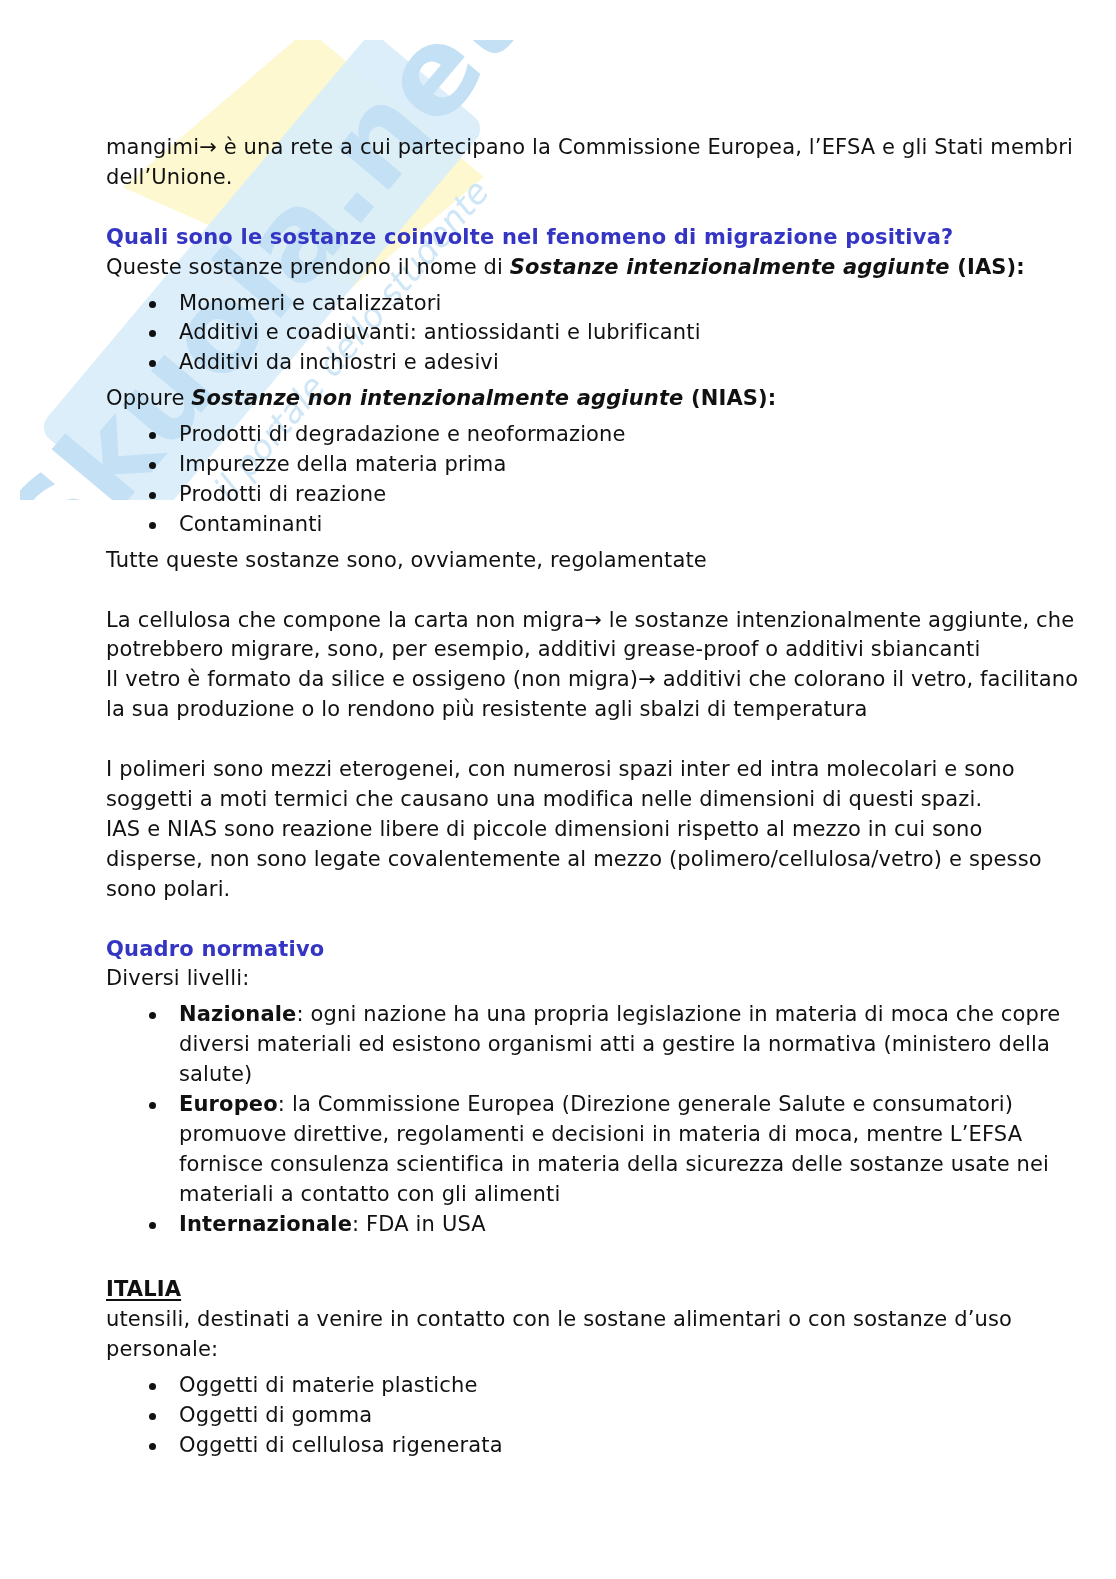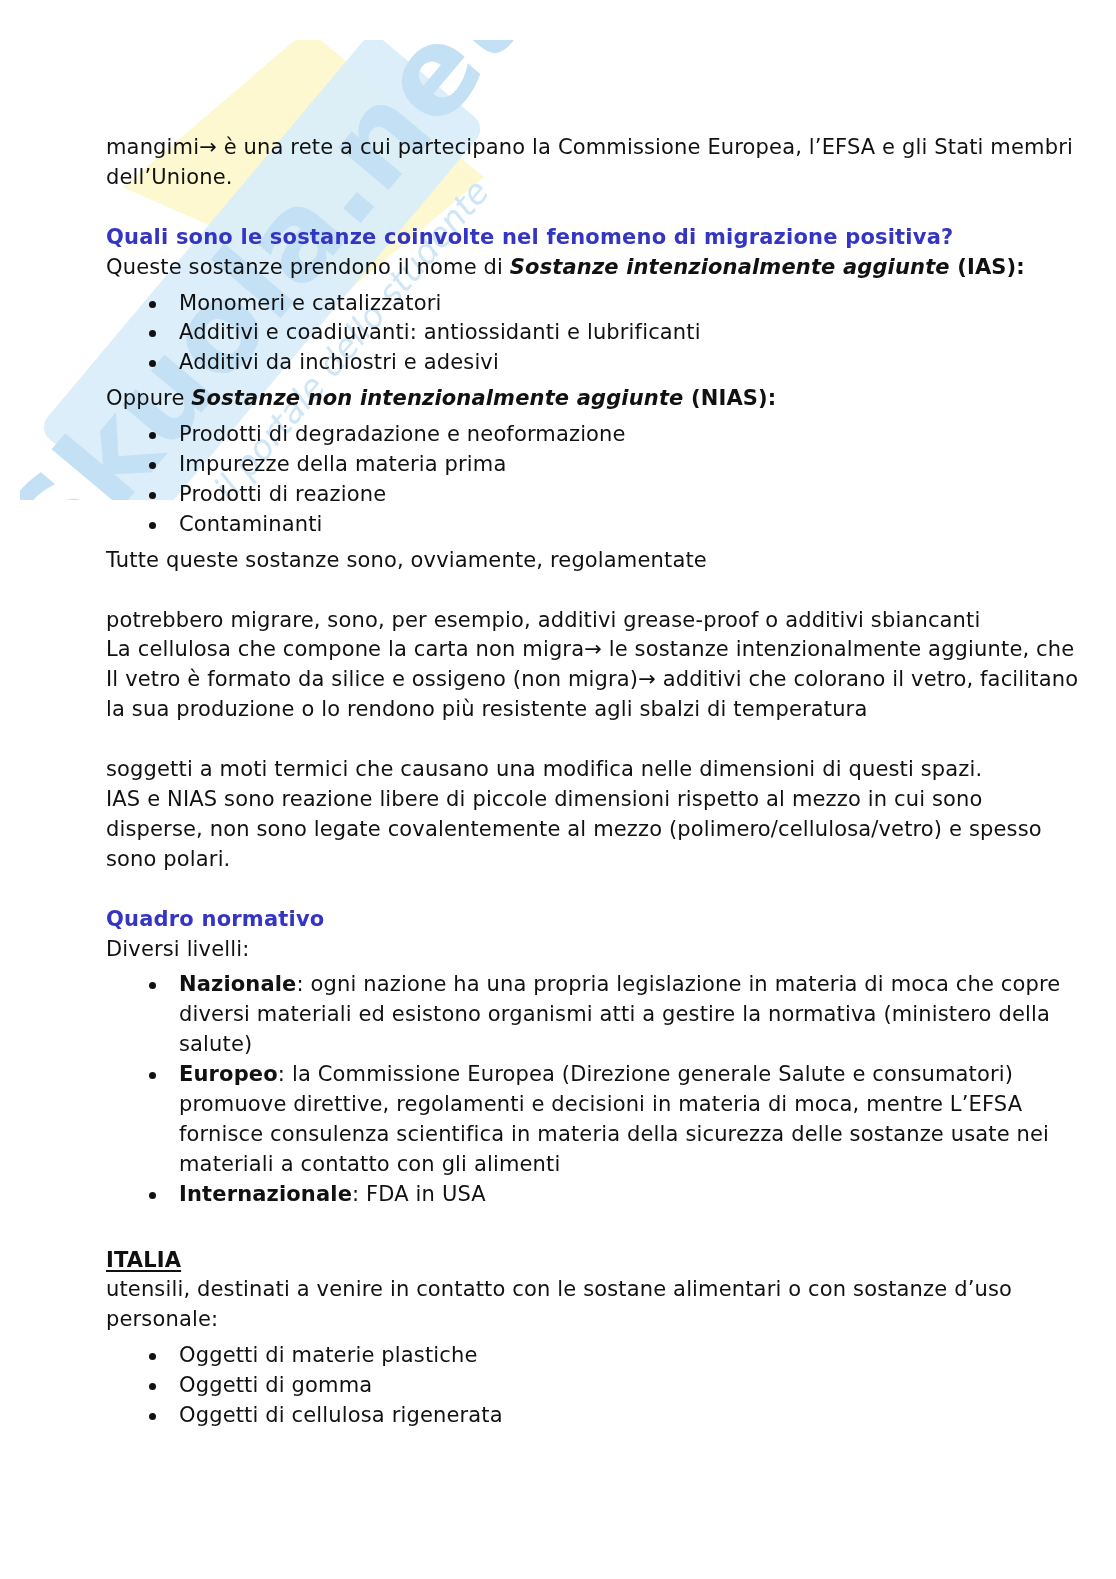--- a/index.html
+++ b/index.html
@@ -101,26 +101,27 @@
   </div>
   <ul class="bullets">
     <li class="line"><span class="dot"></span><span>Prodotti di degradazione e neoformazione</span></li>
     <li class="line"><span class="dot"></span><span>Impurezze della materia prima</span></li>
     <li class="line"><span class="dot"></span><span>Prodotti di reazione</span></li>
     <li class="line"><span class="dot"></span><span>Contaminanti</span></li>
   </ul>
   <div class="line">Tutte queste sostanze sono, ovviamente, regolamentate</div>
   <div class="blank"></div>
 
+  <div class="line">La cellulosa che compone la carta non migra→ le sostanze intenzionalmente aggiunte, che</div>
   <div class="line">potrebbero migrare, sono, per esempio, additivi grease-proof o additivi sbiancanti</div>
-  <div class="line">La cellulosa che compone la carta non migra→ le sostanze intenzionalmente aggiunte, che</div>
   <div class="line">Il vetro è formato da silice e ossigeno (non migra)→ additivi che colorano il vetro, facilitano</div>
   <div class="line">la sua produzione o lo rendono più resistente agli sbalzi di temperatura</div>
   <div class="blank"></div>
 
+  <div class="line">I polimeri sono mezzi eterogenei, con numerosi spazi inter ed intra molecolari e sono</div>
   <div class="line">soggetti a moti termici che causano una modifica nelle dimensioni di questi spazi.</div>
   <div class="line">IAS e NIAS sono reazione libere di piccole dimensioni rispetto al mezzo in cui sono</div>
   <div class="line">disperse, non sono legate covalentemente al mezzo (polimero/cellulosa/vetro) e spesso</div>
   <div class="line">sono polari.</div>
   <div class="blank"></div>
 
   <div class="line heading">Quadro normativo</div>
   <div class="line">Diversi livelli:</div>
   <ul class="bullets">
     <li>

